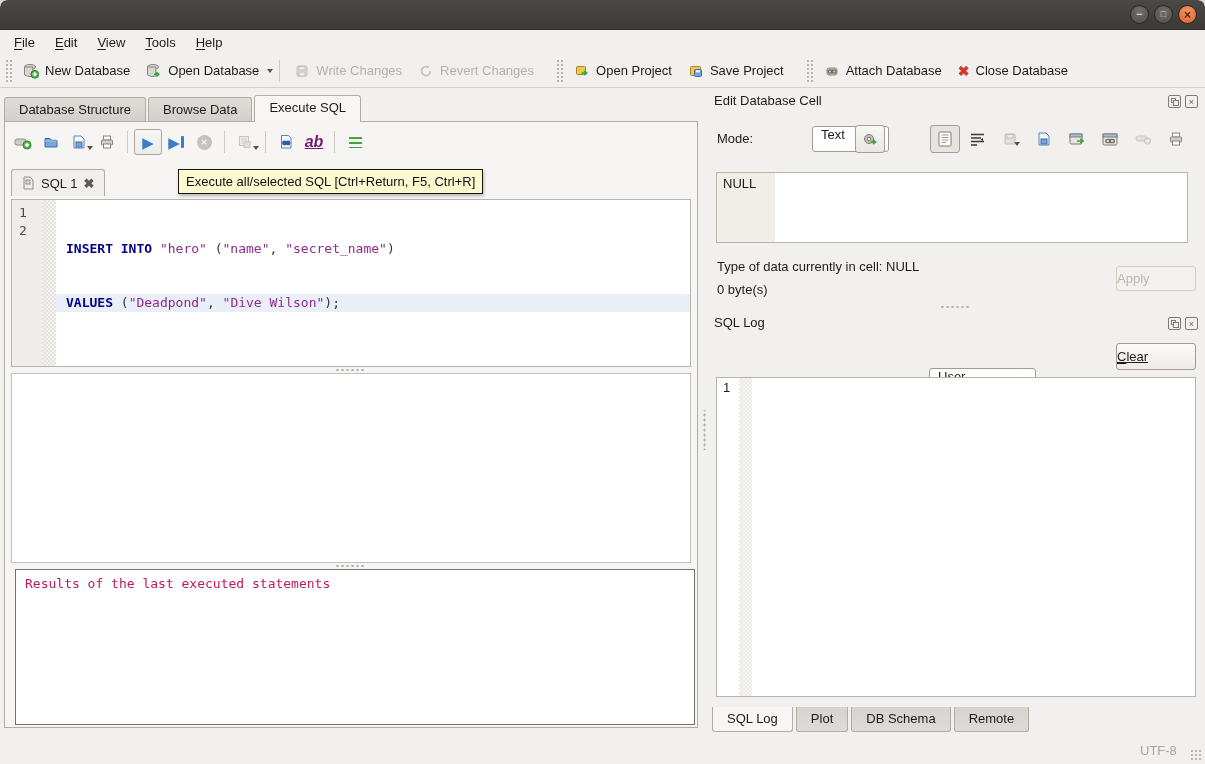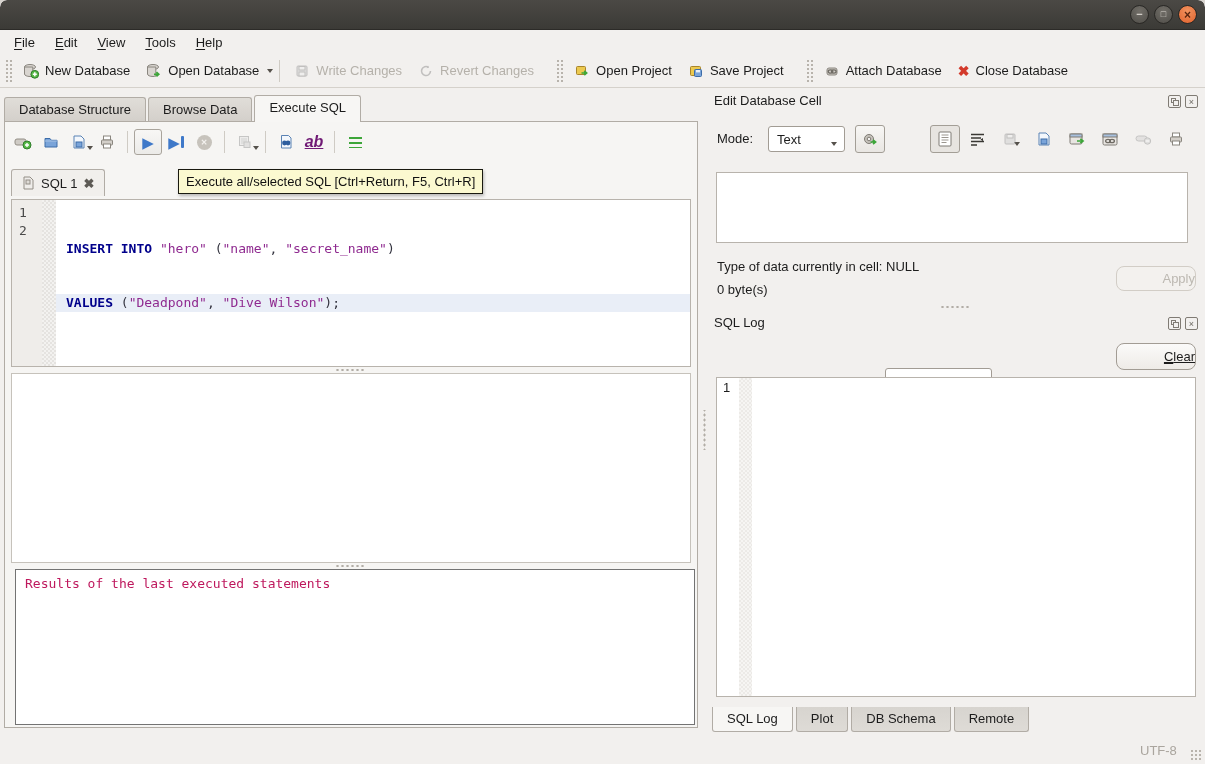--- a/index.html
+++ b/index.html
@@ -136,26 +136,26 @@
   
   .dock-title { display:flex; align-items:flex-end; }
   .dock-title .t { flex:1; }
   .dockbtn { width:13px; height:13px; border:1px solid #807b74; border-radius:2px; margin-left:4px;
     display:flex; align-items:center; justify-content:center; font-size:9px; color:#6b6760; position:relative; background:#f2f0ee; }
   .dockbtn .inner-sq { position:absolute; width:6px; height:6px; border:1px solid #807b74; right:1px; bottom:1px; background:#f2f0ee; }
   .dockbtn .inner-sq2 { position:absolute; width:5px; height:5px; border:1px solid #807b74; left:2px; top:2px; }
 
   .combo {
     position:relative; background:#fff; border:1px solid #a29c94; border-radius:3px;
-    display:flex; align-items:center; padding:0 22px 0 8px;
+    display:flex; padding:0 22px 0 8px;margin-left:44px;
   }
   .combo .caret { position:absolute; right:7px; top:11px; }
   .btn {
-    background:linear-gradient(#fbfaf9,#eeebe7); border:1px solid #a29c94; border-radius:8px;
-    display:flex; align-items:center; justify-content:flex-end;
+    background:linear-gradient(#fbfaf9,#eeebe7); border:1px solid #a29c94; border-radius:3px;
+    display:flex; align-items:center; justify-content:flex-start;
   }
   .btn.disabled { background:#f3f1ee; border-color:#d2cdc6; color:#bcb8b1; }
 
   .ibtn { width:30px; height:28px; display:flex; align-items:center; justify-content:center; border-radius:3px; }
   .ibtn.pressed { border:1px solid #a39e96; background:#e7e4e0; }
   .ibtn.raised { border:1px solid #a39e96; background:linear-gradient(#f8f7f5,#e9e6e2); }
 
   .cellbox { left:716px; top:172px; width:472px; height:71px; background:#fff; border:1px solid #b8b3ac; display:flex; }
   .cellgutter { width:58px; background:#f1ede7; padding:3px 6px; }
 
@@ -479,20 +479,23 @@
     <span class="ibtn">
         <svg width="16" height="16">
           <rect x="4.5" y="2" width="7" height="4" fill="#fff" stroke="#8a867f"></rect>
           <rect x="2.5" y="6" width="11" height="5" rx="1" fill="#d3cfc9" stroke="#8a867f"></rect>
           <rect x="4.5" y="10" width="7" height="4" fill="#fff" stroke="#8a867f"></rect>
         </svg>
       </span>
   </div>
 
   <div class="abs cellbox">
+    <div class="cellgutter">
+      <span>NULL</span>
+    </div>
     <div style="flex:1; background:#fff;"></div>
   </div>
 
   <span class="abs" style="left:717px; top:259px;">Type of data currently in cell: NULL</span>
   <span class="abs" style="left:717px; top:282px;">0 byte(s)</span>
   <span class="abs btn disabled" style="left:1116px; top:266px; width:80px; height:25px;">
     <span>Apply</span>
   </span>
 
   <div class="abs hsplit" style="left:940px; top:305px;"></div>

